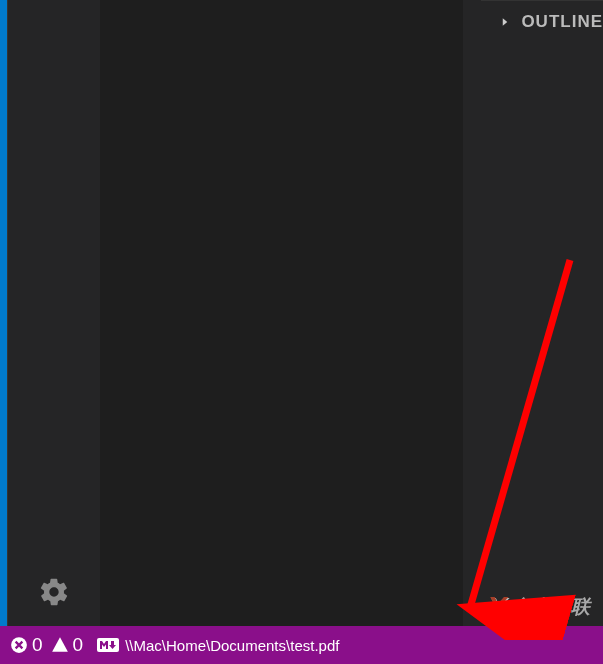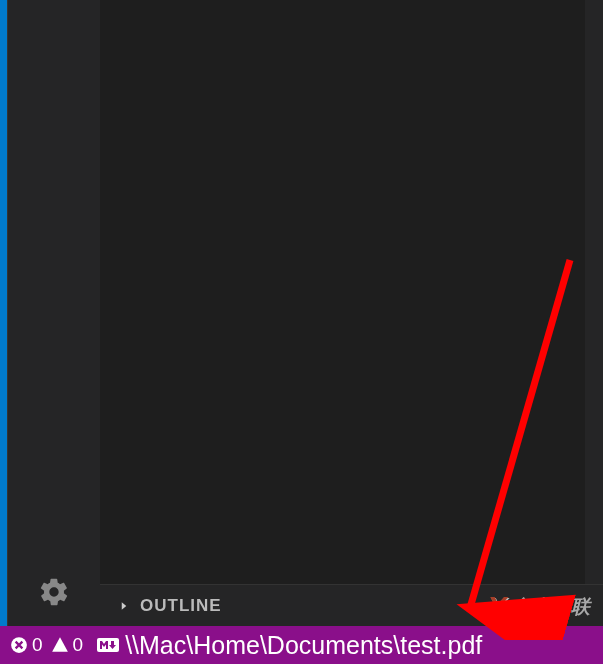--- a/index.html
+++ b/index.html
@@ -38,21 +38,21 @@
       left: 30px;
       width: 32px;
       height: 32px;
       fill: #888;
       cursor: pointer;
     }
     .main-area {
       flex: 1;
       background: #252526;
       display: flex;
-      flex-direction: column;
+      flex-direction: row;
     }
     .editor-pane {
       flex: 1;
       margin: 0 18px 0 0;
       background: #1e1e1e;
     }
     .outline-header {
       height: 42px;
       background: #252526;
       display: flex;
@@ -101,21 +101,21 @@
     .status-icon-md {
       width: 22px;
       height: 16px;
       margin-right: 6px;
     }
     .status-text {
       font-size: 19px;
       font-weight: 500;
     }
     .file-path {
-      font-size: 25px;
+      font-size: 15px;
       font-weight: 400;
     }
     .annotation-arrow {
       position: absolute;
       top: 250px;
       left: 430px;
       pointer-events: none;
     }
     .watermark {
       position: absolute;

